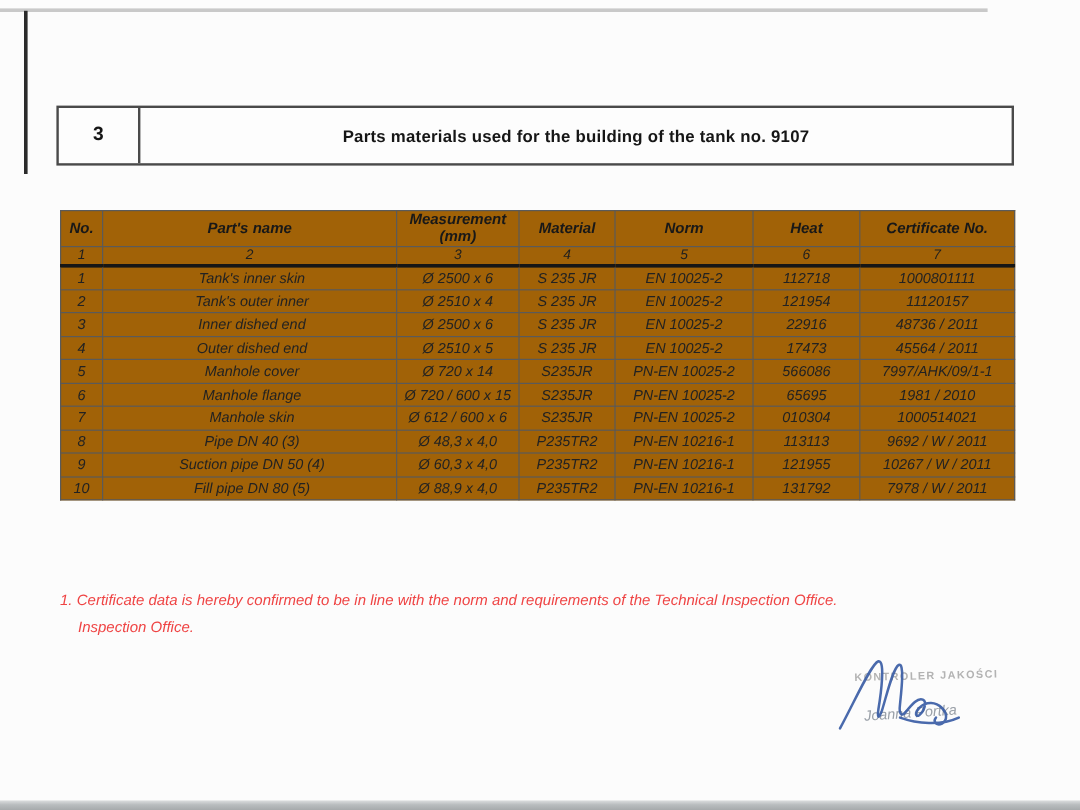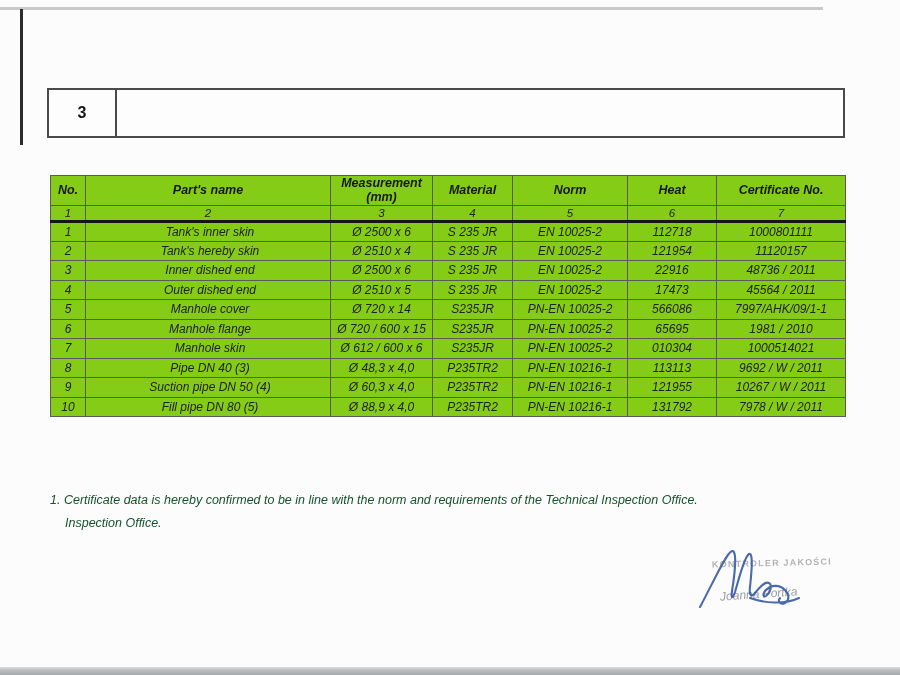--- a/index.html
+++ b/index.html
@@ -27,42 +27,42 @@
     font-weight:bold; font-size:16px; color:#161616;
   }
   .header-title {
     flex:1; display:flex; align-items:center; justify-content:center;
     font-weight:bold; font-size:14px; color:#161616; letter-spacing:0.2px;
   }
 
   
   table.parts {
     position:absolute; left:50px; top:175px; width:795px;
-    border-collapse:collapse; table-layout:fixed; background:#84cc16;
+    border-collapse:collapse; table-layout:fixed; background:#a16207;
   }
   table.parts th, table.parts td {
     border:1px solid #5a5a5a; box-sizing:border-box;
     font-style:italic; overflow:hidden; white-space:nowrap;
     padding:0 4px; text-align:center;
   }
   table.parts thead th {
     font-weight:bold; font-size:12.5px; line-height:13.5px;
     height:30px; color:#181818; white-space:normal;
   }
   table.parts tr.num-row td {
     height:16px; font-size:11.5px; font-weight:normal;
     border-bottom:3px solid #161616;
   }
   table.parts tbody td { height:19.5px; font-size:12px; color:#222; }
   table.parts td.c1 { text-align:center; padding-left:8px; }
   .w0{width:35px}.w1{width:245px}.w2{width:102px}.w3{width:80px}.w4{width:115px}.w5{width:89px}.w6{width:129px}
 
   
   .notes { position:absolute; left:50px; top:489px; width:800px;
-    font-style:italic; font-size:12.5px; color:#14532d; }
+    font-style:italic; font-size:12.5px; color:#ef4444; }
   .note-line { line-height:23px; white-space:nowrap; }
   .note-cont { padding-left:15px; }
 
   
   .sig-area { position:absolute; left:690px; top:545px; width:165px; height:70px; }
   .stamp-title {
     position:absolute; left:22px; top:13px;
     font-size:9px; font-weight:bold; letter-spacing:1.2px;
     color:#b3b3b3; transform:rotate(-1.5deg); white-space:nowrap;
   }
@@ -75,20 +75,21 @@
 </style>
 </head>
 <body>
 
 <div class="scan-top-line"></div>
 <div class="scan-left-mark"></div>
 <div class="scan-bottom-band"></div>
 
 <div class="header-box">
   <div class="header-num">3</div>
+  <div class="header-title">Parts materials used for the building of the tank no. 9107</div>
 </div>
 
 <table class="parts">
   <colgroup>
     <col class="w0">
       <col class="w1">
       <col class="w2">
       <col class="w3">
       <col class="w4">
       <col class="w5">
@@ -119,21 +120,21 @@
         <td class="c0">1</td>
         <td class="c1">Tank's inner skin</td>
         <td class="c2">Ø 2500 x 6</td>
         <td class="c3">S 235 JR</td>
         <td class="c4">EN 10025-2</td>
         <td class="c5">112718</td>
         <td class="c6">1000801111</td>
       </tr>
       <tr>
         <td class="c0">2</td>
-        <td class="c1">Tank's hereby skin</td>
+        <td class="c1">Tank's outer inner</td>
         <td class="c2">Ø 2510 x 4</td>
         <td class="c3">S 235 JR</td>
         <td class="c4">EN 10025-2</td>
         <td class="c5">121954</td>
         <td class="c6">11120157</td>
       </tr>
       <tr>
         <td class="c0">3</td>
         <td class="c1">Inner dished end</td>
         <td class="c2">Ø 2500 x 6</td>

